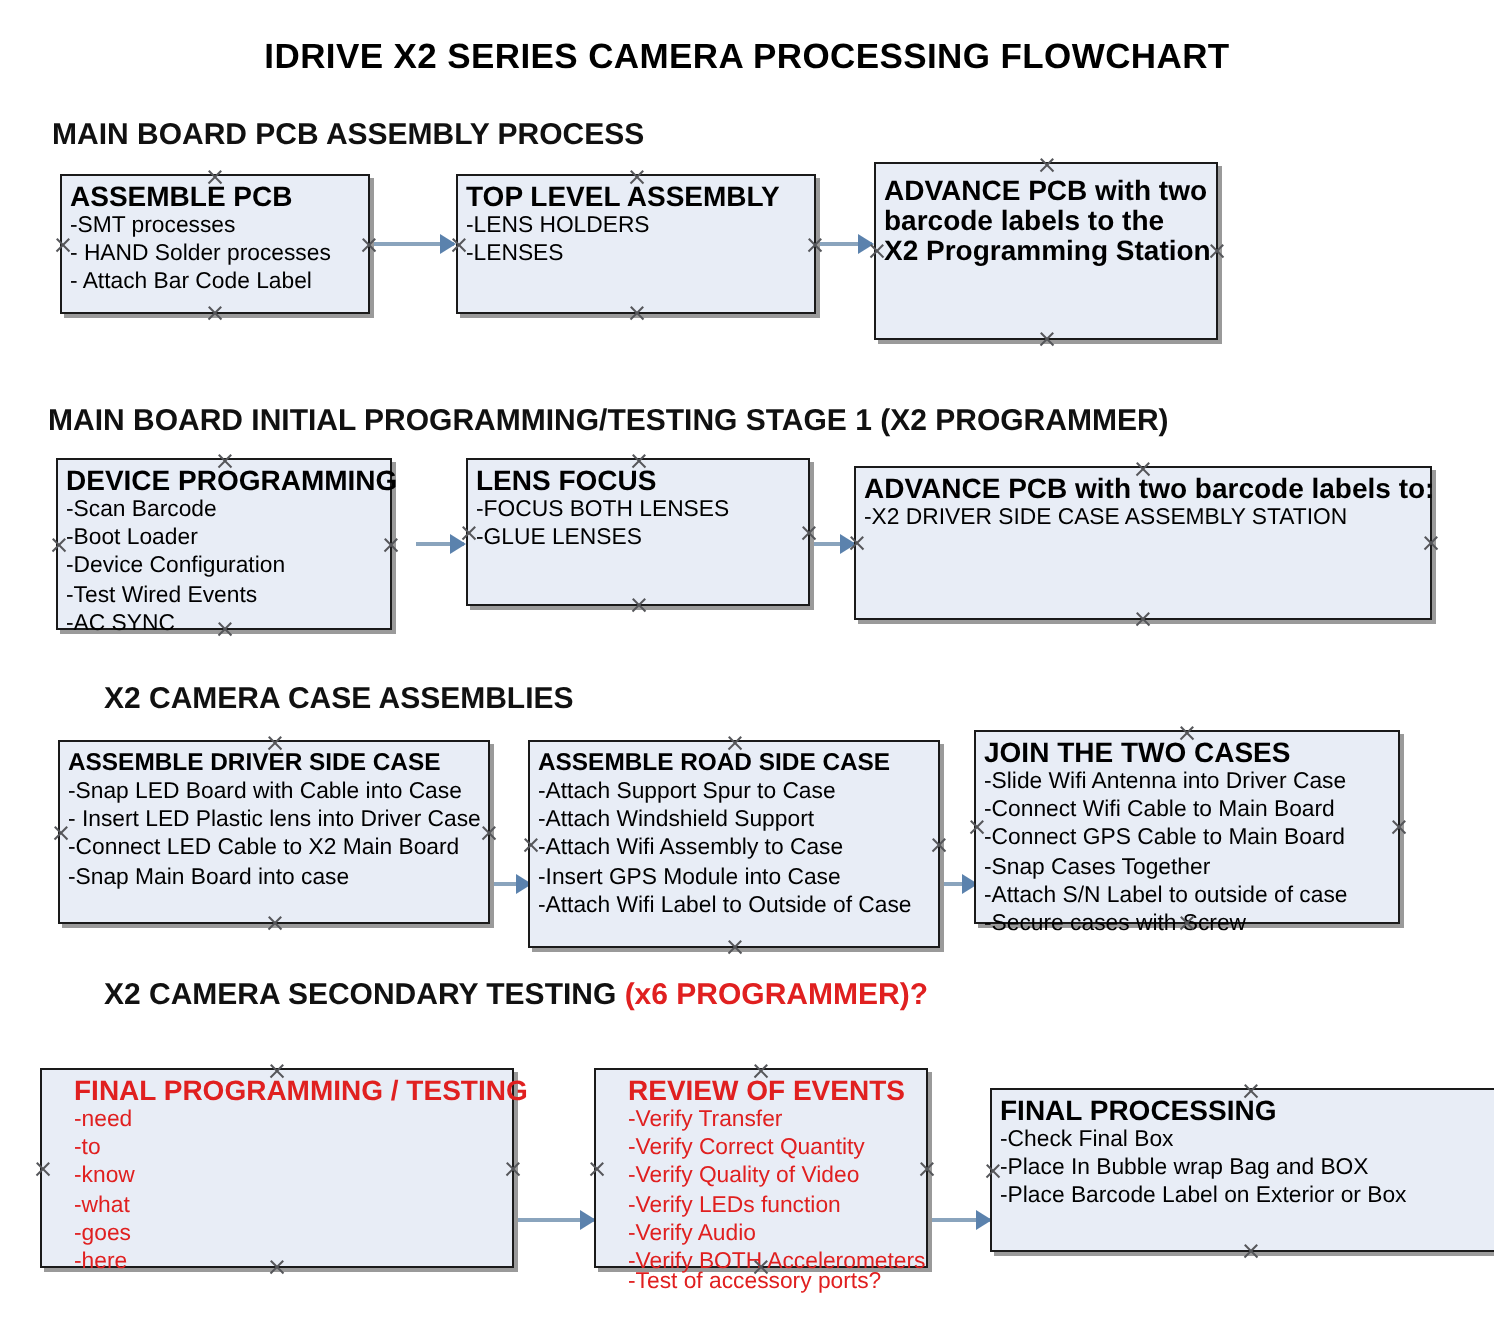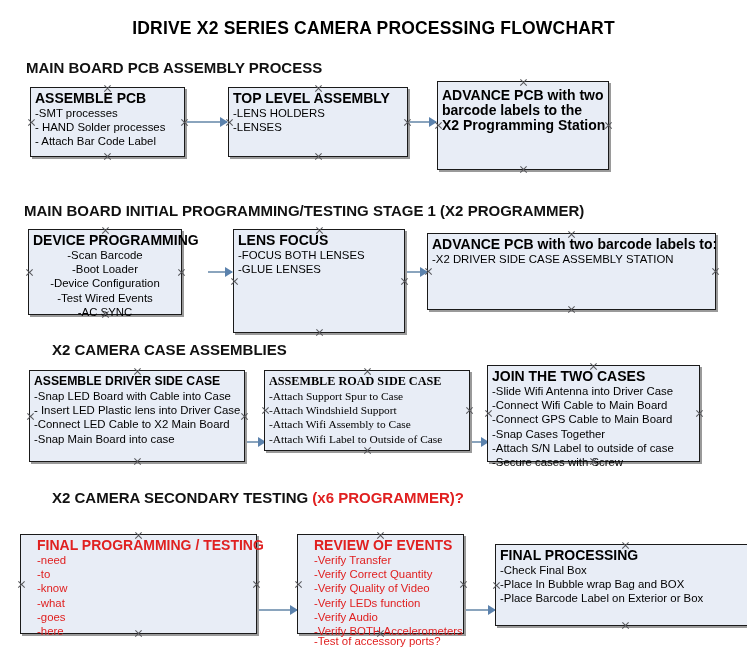--- a/index.html
+++ b/index.html
@@ -161,36 +161,36 @@
     <span class="handle" style="left:50%; top:0;"></span>
     <span class="handle" style="left:0; top:50%;"></span>
     <span class="handle" style="left:100%; top:50%;"></span>
     <span class="handle" style="left:50%; top:100%;"></span>
   </div>
 
   <div class="section-title" style="left:24px; top:202px;">
     <span>MAIN BOARD INITIAL PROGRAMMING/TESTING STAGE 1 (X2 PROGRAMMER)</span>
   </div>
 
-  <div class="box" style="left:28px; top:229px; width:154px; height:86px;text-align:center;">
+  <div class="box" style="left:28px; top:229px; width:168px; height:86px;">
     <div class="b-title">DEVICE PROGRAMMING</div>
     <div class="b-line">-Scan Barcode</div>
     <div class="b-line">-Boot Loader</div>
     <div class="b-line">-Device Configuration</div>
     <div class="b-line">-Test Wired Events</div>
     <div class="b-line">-AC SYNC</div>
     <span class="handle" style="left:50%; top:0;"></span>
     <span class="handle" style="left:0; top:50%;"></span>
     <span class="handle" style="left:100%; top:50%;"></span>
     <span class="handle" style="left:50%; top:100%;"></span>
   </div>
 
   <div class="arrow" style="left:208px; top:271px; width:24px;"></div>
 
-  <div class="box" style="left:233px; top:229px; width:172px; height:104px;">
+  <div class="box" style="left:233px; top:229px; width:172px; height:74px;">
     <div class="b-title">LENS FOCUS</div>
     <div class="b-line">-FOCUS BOTH LENSES</div>
     <div class="b-line">-GLUE LENSES</div>
     <span class="handle" style="left:50%; top:0;"></span>
     <span class="handle" style="left:0; top:50%;"></span>
     <span class="handle" style="left:100%; top:50%;"></span>
     <span class="handle" style="left:50%; top:100%;"></span>
   </div>
 
   <div class="arrow" style="left:407px; top:271px; width:20px;"></div>
@@ -215,25 +215,26 @@
     <div class="b-line">-Connect LED Cable to X2 Main Board</div>
     <div class="b-line">-Snap Main Board into case</div>
     <span class="handle" style="left:50%; top:0;"></span>
     <span class="handle" style="left:0; top:50%;"></span>
     <span class="handle" style="left:100%; top:50%;"></span>
     <span class="handle" style="left:50%; top:100%;"></span>
   </div>
 
   <div class="arrow" style="left:247px; top:441px; width:18px;"></div>
 
-  <div class="box narrow-title" style="left:264px; top:370px; width:206px; height:81px;font-family:Liberation Serif, serif;">
+  <div class="box narrow-title" style="left:264px; top:370px; width:206px; height:104px;">
     <div class="b-title">ASSEMBLE ROAD SIDE CASE</div>
     <div class="b-line">-Attach Support Spur to Case</div>
     <div class="b-line">-Attach Windshield Support</div>
     <div class="b-line">-Attach Wifi Assembly to Case</div>
+    <div class="b-line">-Insert GPS Module into Case</div>
     <div class="b-line">-Attach Wifi Label to Outside of Case</div>
     <span class="handle" style="left:50%; top:0;"></span>
     <span class="handle" style="left:0; top:50%;"></span>
     <span class="handle" style="left:100%; top:50%;"></span>
     <span class="handle" style="left:50%; top:100%;"></span>
   </div>
 
   <div class="arrow" style="left:472px; top:441px; width:16px;"></div>
 
   <div class="box" style="left:487px; top:365px; width:213px; height:97px;">

